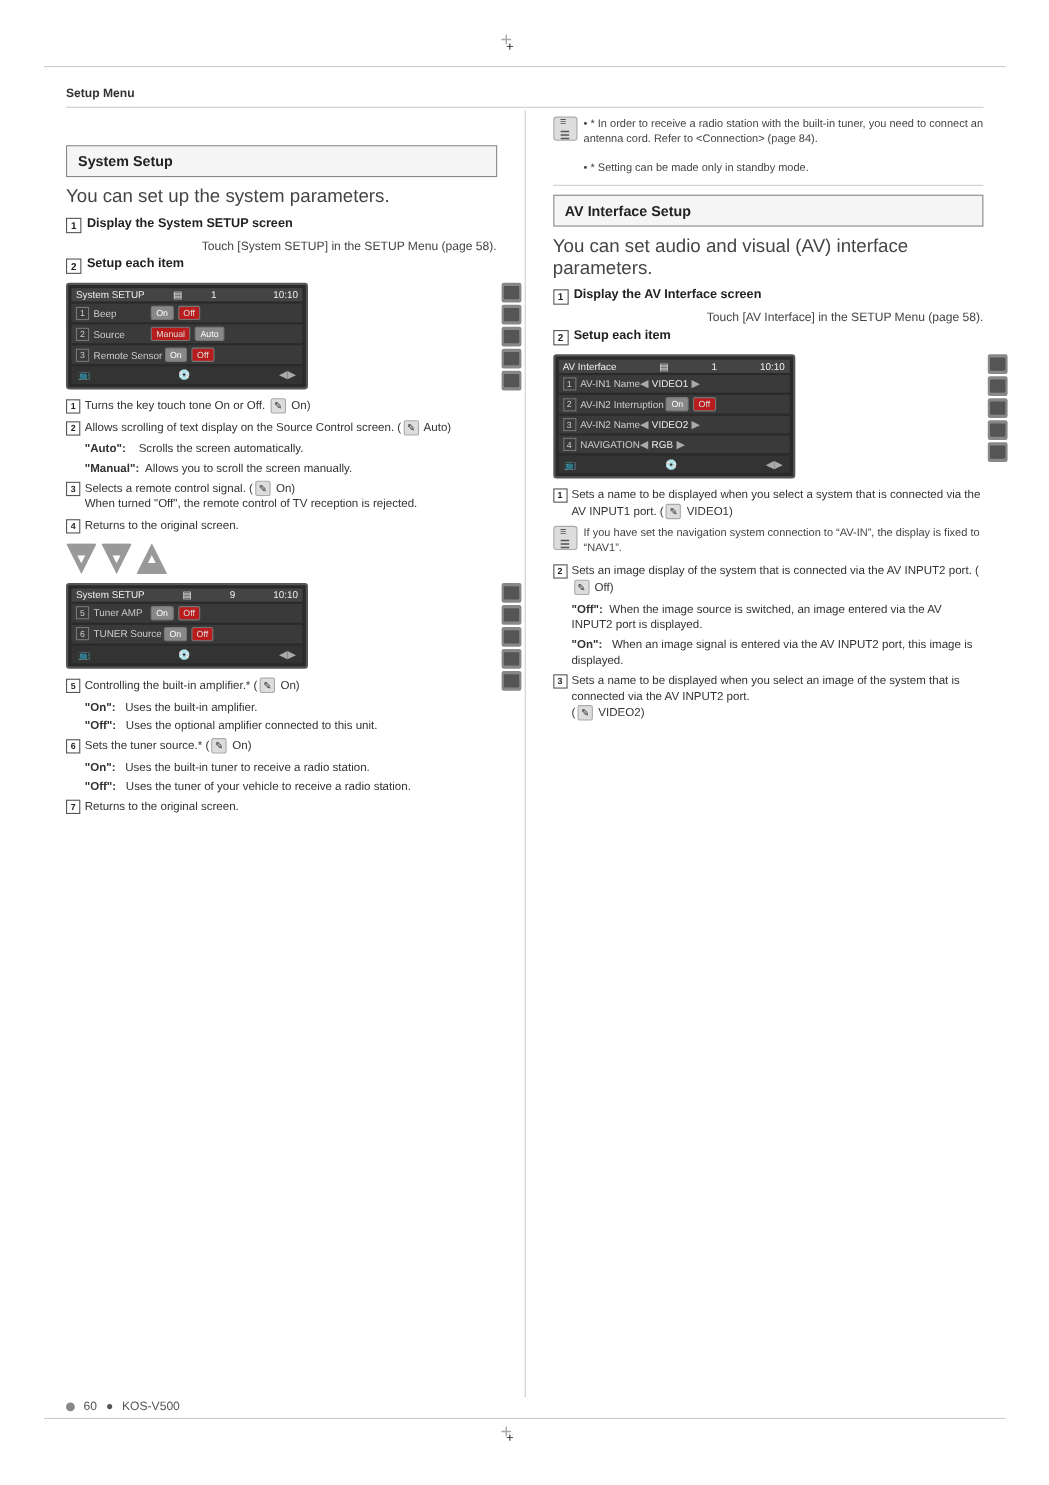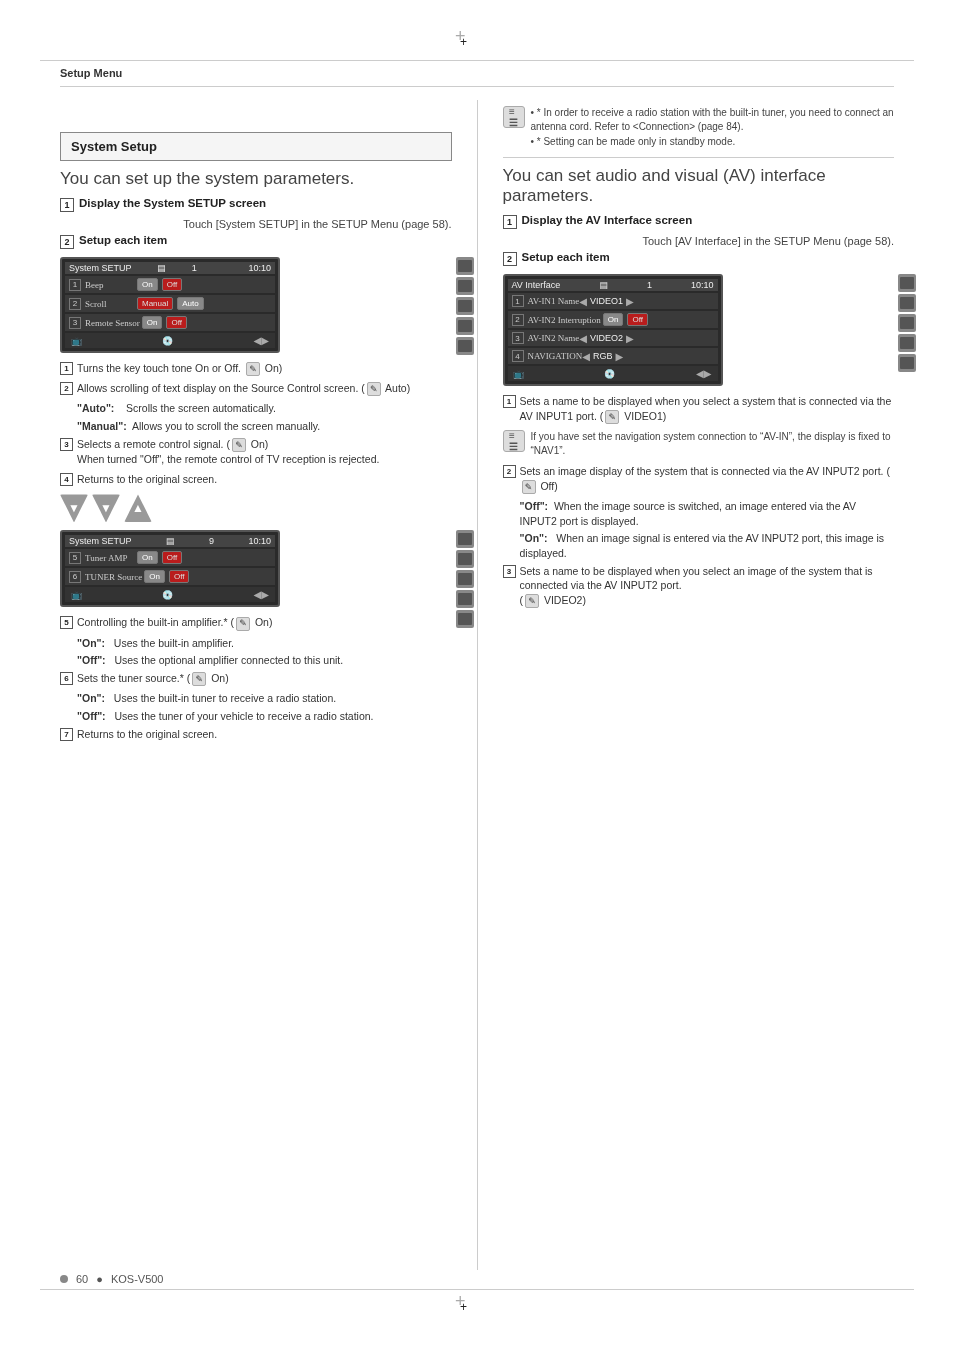--- a/index.html
+++ b/index.html
@@ -32,21 +32,21 @@
       content: '+';
       font-size: 18px;
       color: #aaa;
       position: absolute;
       top: -9px; left: -5px;
     }
 
     
     .header-area {
       position: absolute;
-      top: 66px; left: 60px; right: 60px;
+      top: 77px; left: 60px; right: 60px;
       padding-bottom: 6px;
       border-bottom: 1px solid #ccc;
     }
     .header-label {
       font-size: 11px;
       font-weight: bold;
       color: #333;
     }
 
     
@@ -148,21 +148,20 @@
       margin-bottom: 2px;
       padding: 2px 4px;
       color: #ddd;
       font-size: 9px;
       min-height: 16px;
     }
     .screen-row-label {
       color: #ccc;
       font-size: 9px;
       min-width: 50px;
-      font-family: Liberation Serif, serif;
     }
     .screen-btn {
       background: #b91c1c;
       color: #ddd;
       border: 1px solid #777;
       font-size: 8px;
       padding: 1px 4px;
       margin: 0 2px;
       border-radius: 2px;
     }
@@ -397,21 +396,21 @@
 
         <div class="screen-row">
           <span class="screen-row-num">1</span>
           <span class="screen-row-label">Beep</span>
           <span class="screen-btn screen-btn-active">On</span>
           <span class="screen-btn">Off</span>
         </div>
 
         <div class="screen-row">
           <span class="screen-row-num">2</span>
-          <span class="screen-row-label">Scroll</span>
+          <span class="screen-row-label">Source</span>
           <span class="screen-btn">Manual</span>
           <span class="screen-btn screen-btn-active">Auto</span>
         </div>
 
         <div class="screen-row">
           <span class="screen-row-num">3</span>
           <span class="screen-row-label">Remote Sensor</span>
           <span class="screen-btn screen-btn-active">On</span>
           <span class="screen-btn">Off</span>
         </div>
@@ -557,28 +556,31 @@
     </div>
 
   </div>
 
   <div class="col-divider"></div>
 
   <div class="right-col">
 
     <div class="note-box">
       <div class="note-icon">≡<br>☰</div>
-      <div style="display:flex; flex-direction:column; gap:1px;">
+      <div style="display:flex; flex-direction:column; gap:12px;">
         <div class="note-text">• * In order to receive a radio station with the built-in tuner, you need to connect an antenna cord. Refer to &lt;Connection&gt; (page 84).</div>
         <div class="note-text">• * Setting can be made only in standby mode.</div>
       </div>
     </div>
 
     <hr class="separator-line">
 
+    <div class="section-box">
+      <div class="section-title">AV Interface Setup</div>
+    </div>
 
     <div class="section-desc">You can set audio and visual (AV) interface parameters.</div>
 
     <div class="step-item">
       <div class="step-num">1</div>
       <div class="step-text">Display the AV Interface screen</div>
     </div>
     <div class="step-sub">Touch [AV Interface] in the SETUP Menu (page 58).</div>
 
     <div class="step-item">

